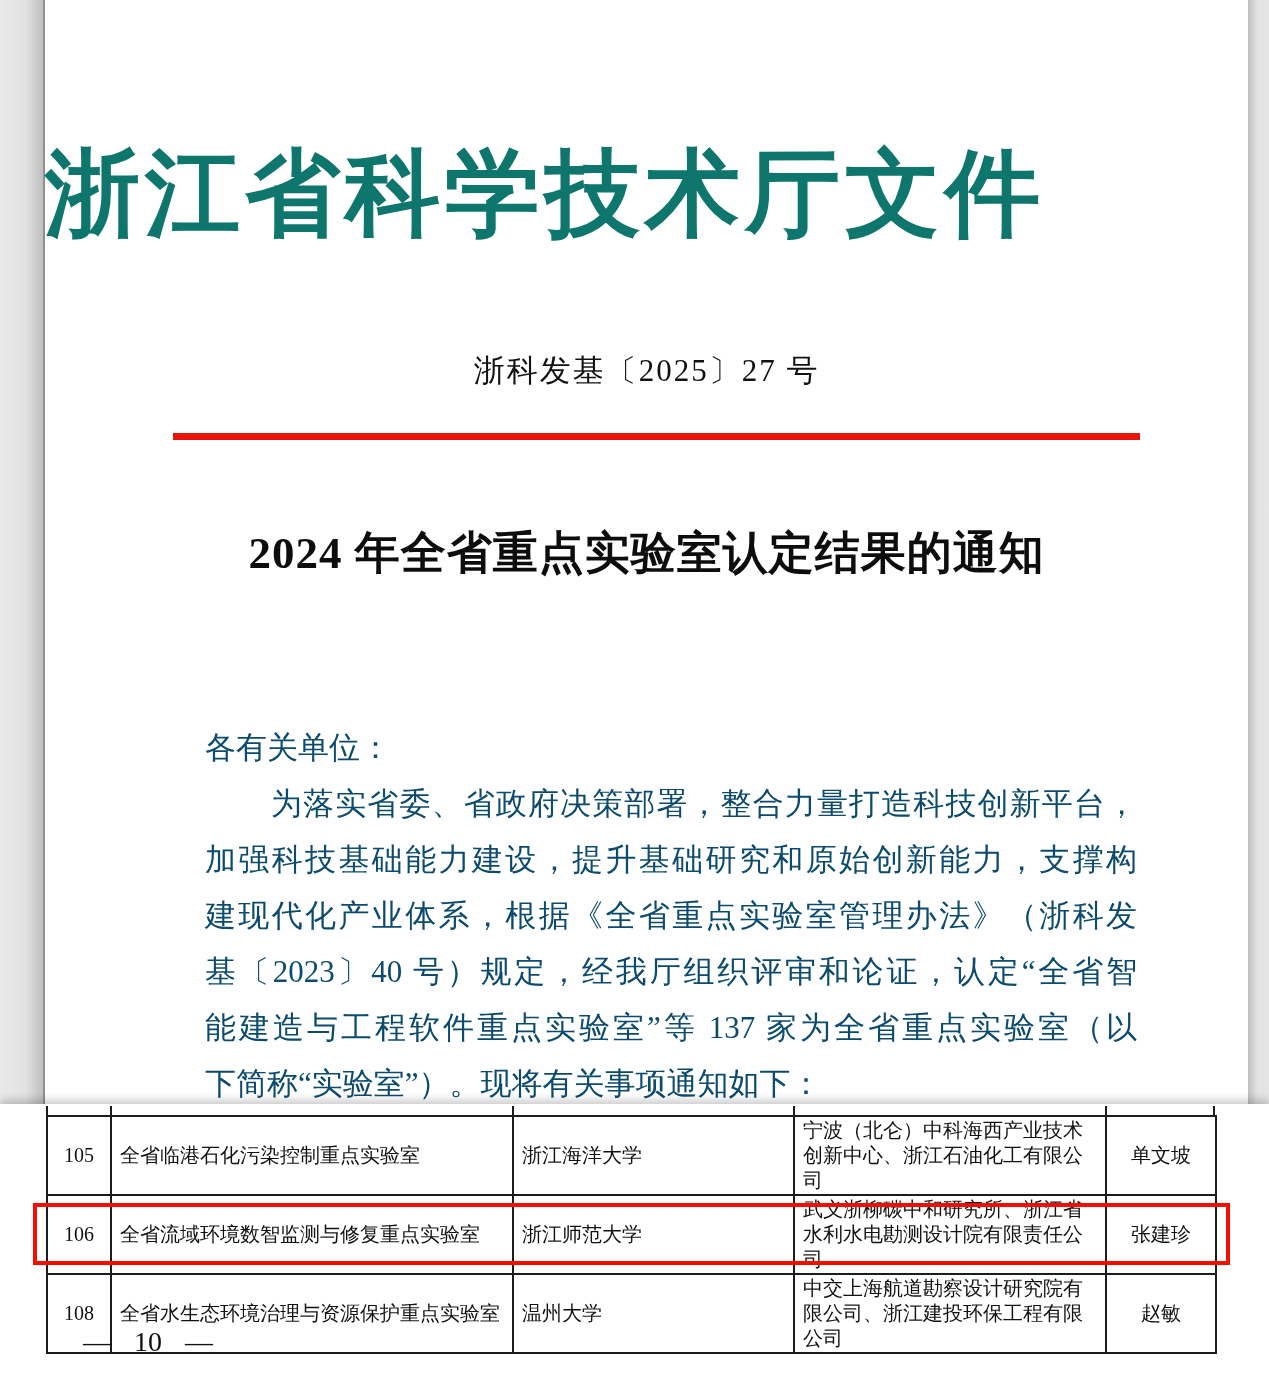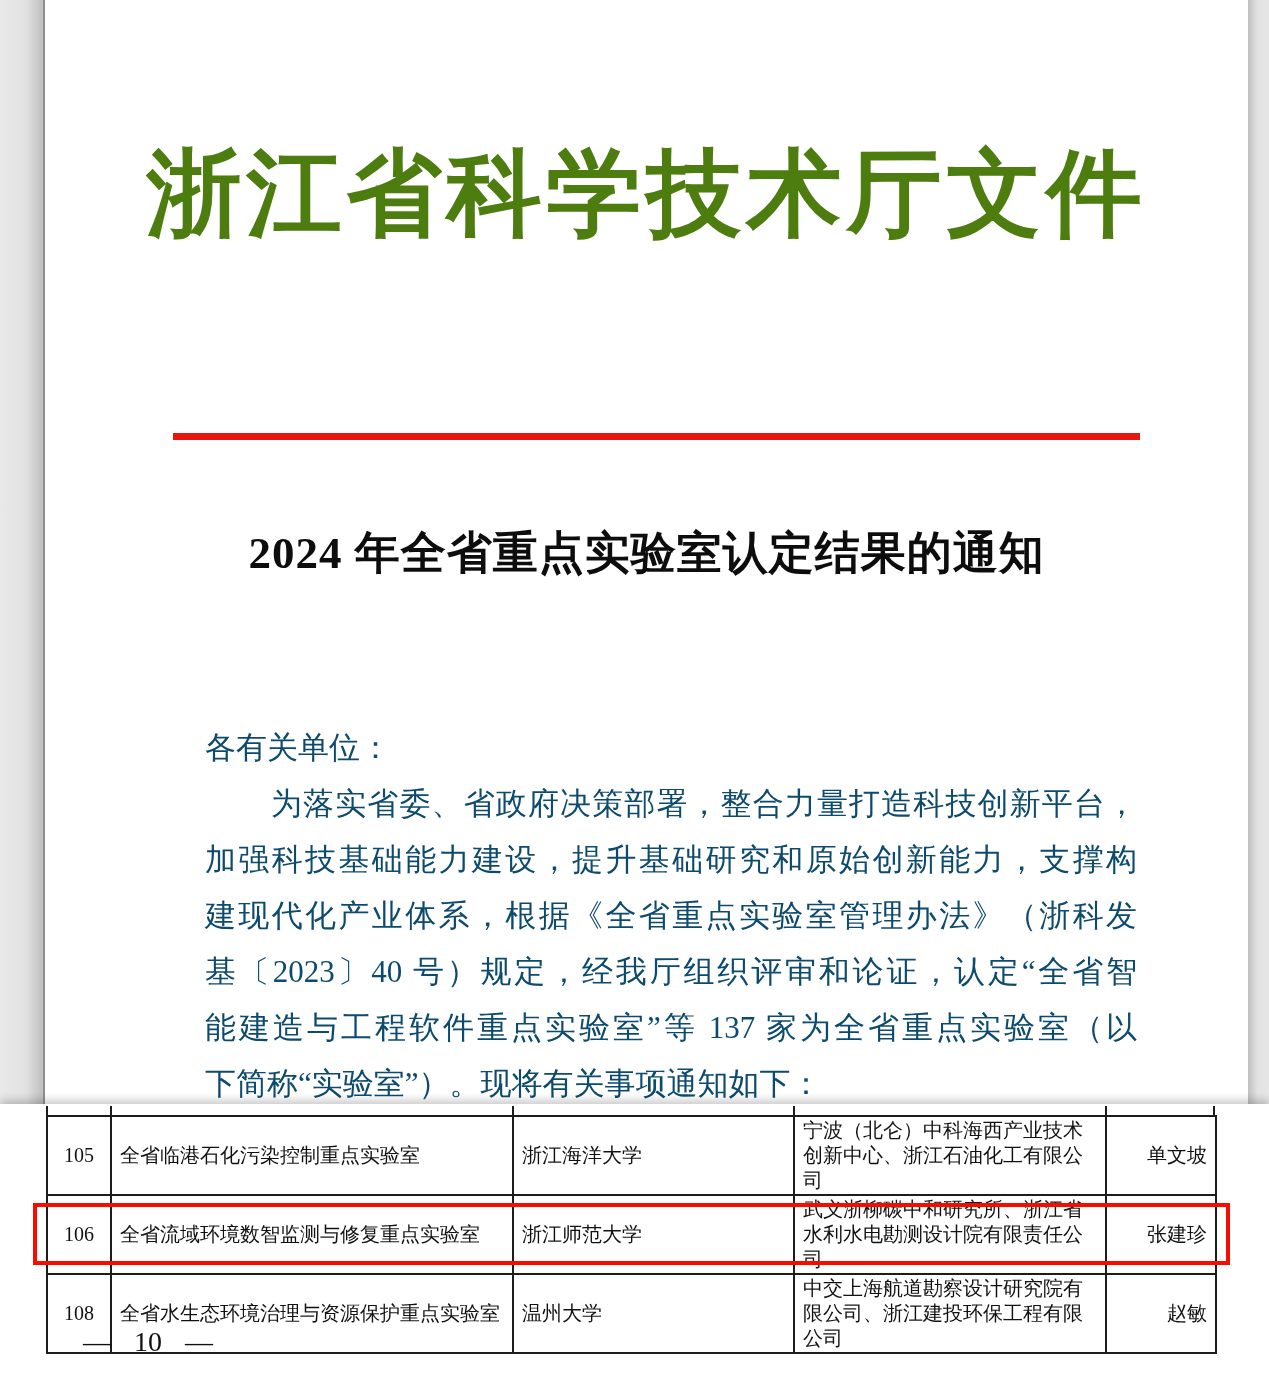--- a/index.html
+++ b/index.html
@@ -17,24 +17,24 @@
     position: absolute; left: 0; top: 0; width: 43px; height: 1106px;
     background: linear-gradient(to right, #e9e9e9 0%, #e2e2e2 60%, #c2c2c2 96%);
     border-right: 2px solid #8f8f8f;
   }
   .strip-right {
     position: absolute; left: 1248px; top: 0; width: 21px; height: 1106px;
     background: linear-gradient(to right, #bfbfbf 0%, #e2e2e2 45%, #e6e6e6 100%);
   }
   .letterhead {
     position: absolute; top: 138px; left: 45px; width: 1203px;
-    text-align: center;
+    text-align: left;
     font-size: 95px; line-height: 1.18; font-weight: 900;
     letter-spacing: 5px;
-    color: #4d7c0f;
+    color: #0f766e;
     white-space: nowrap;
   }
   .doc-number {
     position: absolute; top: 350px; left: 45px; width: 1203px;
     text-align: center;
     font-size: 31px; color: #111;
     letter-spacing: 2px;
   }
   .red-rule {
     position: absolute; left: 173px; top: 433px; width: 967px; height: 7px;
@@ -73,21 +73,21 @@
     border: 2px solid #1c1c1c;
     vertical-align: middle;
     padding: 1px 8px;
     line-height: 25px;
     overflow: hidden;
   }
   td.c-no { text-align: center; padding: 1px 2px; }
   td.c-lab { padding-left: 32px; }
   td.c-host { padding-left: 12px; }
   td.c-partners { padding: 1px 9px; }
-  td.c-director { text-align: right; padding: 1px 2px; }
+  td.c-director { text-align: center; padding: 1px 2px; }
   .stub {
     position: absolute; top: 1106px; width: 2px; height: 10px; background: #1c1c1c;
   }
   .highlight-box {
     position: absolute; left: 33px; top: 1203px;
     width: 1197px; height: 62px;
     box-sizing: border-box;
     border: 4px solid #f70d00;
     pointer-events: none;
   }
@@ -101,20 +101,21 @@
 </head>
 <body>
 
 <div class="stage">
 
   <div class="strip-left"></div>
   <div class="strip-right"></div>
 
   <div class="letterhead">浙江省科学技术厅文件</div>
 
+  <div class="doc-number">浙科发基〔2025〕27 号</div>
 
   <div class="red-rule"></div>
 
   <div class="notice-title">
     <div>2024 年全省重点实验室认定结果的通知</div>
   </div>
 
   <div class="body-block">
     <div>各有关单位：</div>
     <div class="bline indent">为落实省委、省政府决策部署，整合力量打造科技创新平台，</div>

